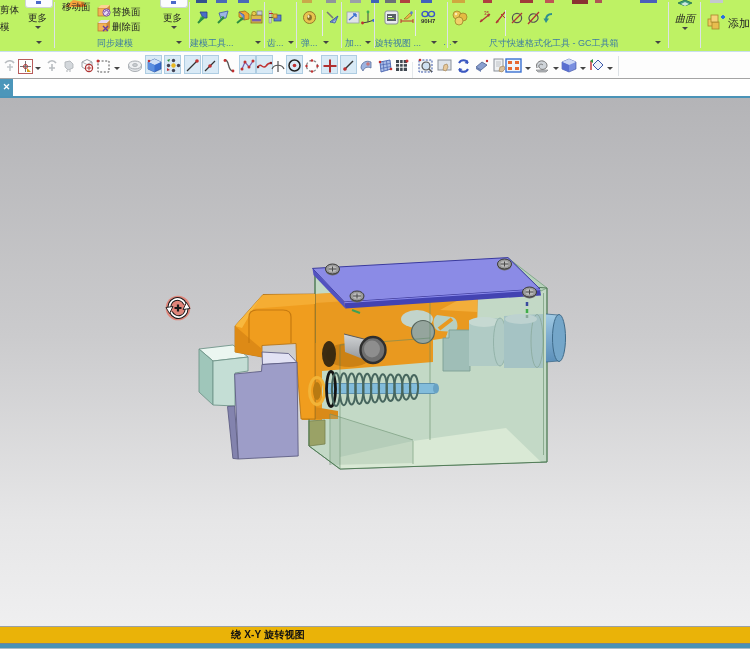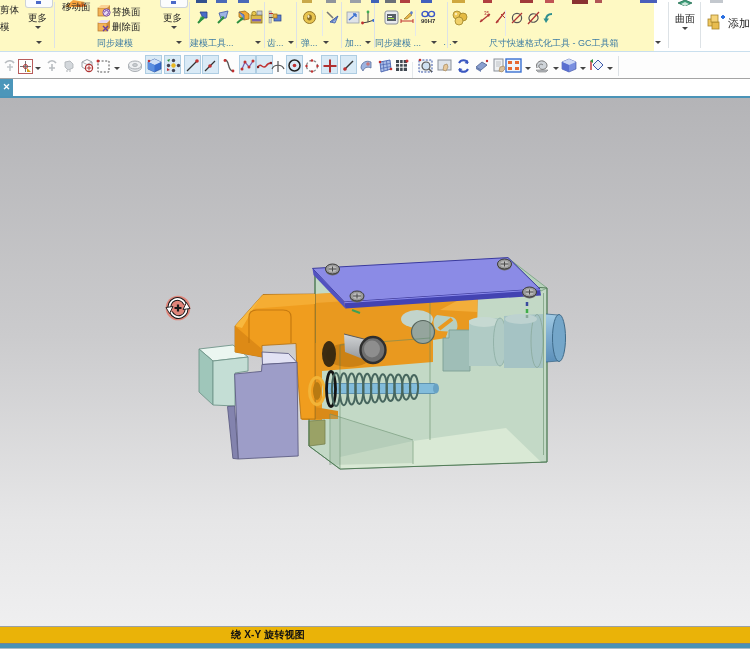--- a/index.html
+++ b/index.html
@@ -1,19 +1,19 @@
 <!DOCTYPE html>
 <html><head>
 <meta charset="utf-8">
 <style>
   html,body{margin:0;padding:0;}
   body{width:750px;height:649px;overflow:hidden;font-family:"Liberation Sans",sans-serif;background:#fff;position:relative;}
   .abs{position:absolute;}
   
-  #ribbon{position:absolute;left:0;top:0;width:654px;height:51px;background:#fef9c3;}
+  #ribbon{position:absolute;left:0;top:0;width:750px;height:51px;background:#bef264;}
   .vsep{position:absolute;top:2px;width:1px;height:46px;background:#dde2e6;}
   .tsep{position:absolute;top:10px;width:1px;height:26px;background:#e4e8eb;}
   .glbl{position:absolute;top:37px;font-size:9px;color:#3c7ba3;white-space:nowrap;}
   .dar{position:absolute;width:0;height:0;border-left:3px solid transparent;border-right:3px solid transparent;border-top:3.5px solid #444;}
   .btxt{position:absolute;font-size:9.5px;color:#222;white-space:nowrap;}
   .mbox{position:absolute;top:0;height:7px;border:1px solid #cdd3d8;border-top:none;border-radius:0 0 3px 3px;background:#fbfcfd;}
   
   #tb2{position:absolute;left:0;top:52px;width:750px;height:26px;background:#fdfdfd;}
   .hl{position:absolute;top:3px;width:17px;height:19px;background:#d9eaf6;border:1px solid #aecde2;box-sizing:border-box;}
   
@@ -144,21 +144,21 @@
       <path d="M4 9 L10 3 L12 5 L7 9 Z" fill="#e8b44a" stroke="#8a6f1e" stroke-width="0.6"></path>
       <path d="M10 2 L12 1 L13 3 L11 5 Z" fill="#5b7fd0"></path>
     </svg>
   <div class="tsep" style="left:415px;"></div>
   <svg class="abs" style="left:420px;top:10px;" width="16" height="15">
       <text x="1" y="13" font-size="6" font-weight="bold" fill="#333" font-family="Liberation Sans">90H7</text>
       <ellipse cx="5" cy="4" rx="3" ry="2.6" fill="none" stroke="#3a57c8" stroke-width="1.4"></ellipse>
       <ellipse cx="11.5" cy="4" rx="3" ry="2.6" fill="none" stroke="#3a57c8" stroke-width="1.4"></ellipse>
       <path d="M8 4 L8.5 4" stroke="#3a57c8" stroke-width="1"></path>
     </svg>
-  <div class="glbl" style="left:375px;">同步建模 ...</div>
+  <div class="glbl" style="left:375px;">旋转视图 ...</div>
   <div class="dar" style="left:431px;top:41px;"></div>
   <div class="glbl" style="left:443px;">…</div>
   <div class="dar" style="left:452px;top:41px;"></div>
   <div class="vsep" style="left:447px;"></div>
 
   <svg class="abs" style="left:452px;top:10px;" width="16" height="16">
       <circle cx="5" cy="5" r="4" fill="#ecc654" stroke="#a08428" stroke-width="0.8"></circle>
       <circle cx="11" cy="7" r="4" fill="#e4ba42" stroke="#a08428" stroke-width="0.8"></circle>
       <circle cx="7" cy="11" r="4" fill="#f0d068" stroke="#a08428" stroke-width="0.8"></circle>
       <circle cx="4" cy="4" r="1.2" fill="#f8ecba"></circle>
@@ -187,21 +187,21 @@
       <path d="M3 11 L0.5 6.5 L6 6.5 Z" fill="#2e8f8f"></path>
     </svg>
   <div class="glbl" style="left:489px;">尺寸快速格式化工具 - GC工具箱</div>
   <div class="dar" style="left:655px;top:41px;"></div>
   <div class="vsep" style="left:668px;"></div>
 
   <svg class="abs" style="left:678px;top:0;" width="14" height="6">
       <polygon points="7,6 0,3 7,0 14,3" fill="#3f9e7a" stroke="#1e6e50" stroke-width="0.8"></polygon>
       <polygon points="7,6 3,4 7,2 11,4" fill="#cfe8dd"></polygon>
     </svg>
-  <div class="btxt" style="left:675px;top:12px;font-size:10px;">曲面</div>
+  <div class="btxt" style="left:675px;top:12px;font-size:10px;font-style:italic;">曲面</div>
   <div class="dar" style="left:682px;top:27px;"></div>
   <div class="vsep" style="left:700px;"></div>
 
   <svg class="abs" style="left:707px;top:13px;" width="20" height="17">
       <rect x="1" y="6" width="7" height="7" fill="#f0c860" stroke="#a8842a" stroke-width="0.8"></rect>
       <rect x="5" y="9" width="7" height="7" fill="#e8bc4e" stroke="#a8842a" stroke-width="0.8"></rect>
       <rect x="4" y="2" width="7" height="7" fill="#f6d47a" stroke="#a8842a" stroke-width="0.8"></rect>
       <path d="M14 4 L18 4 M16 2 L16 6" stroke="#2a6fe0" stroke-width="1.8"></path>
     </svg>
   <div class="btxt" style="left:728px;top:16px;font-size:11px;">添加</div>

